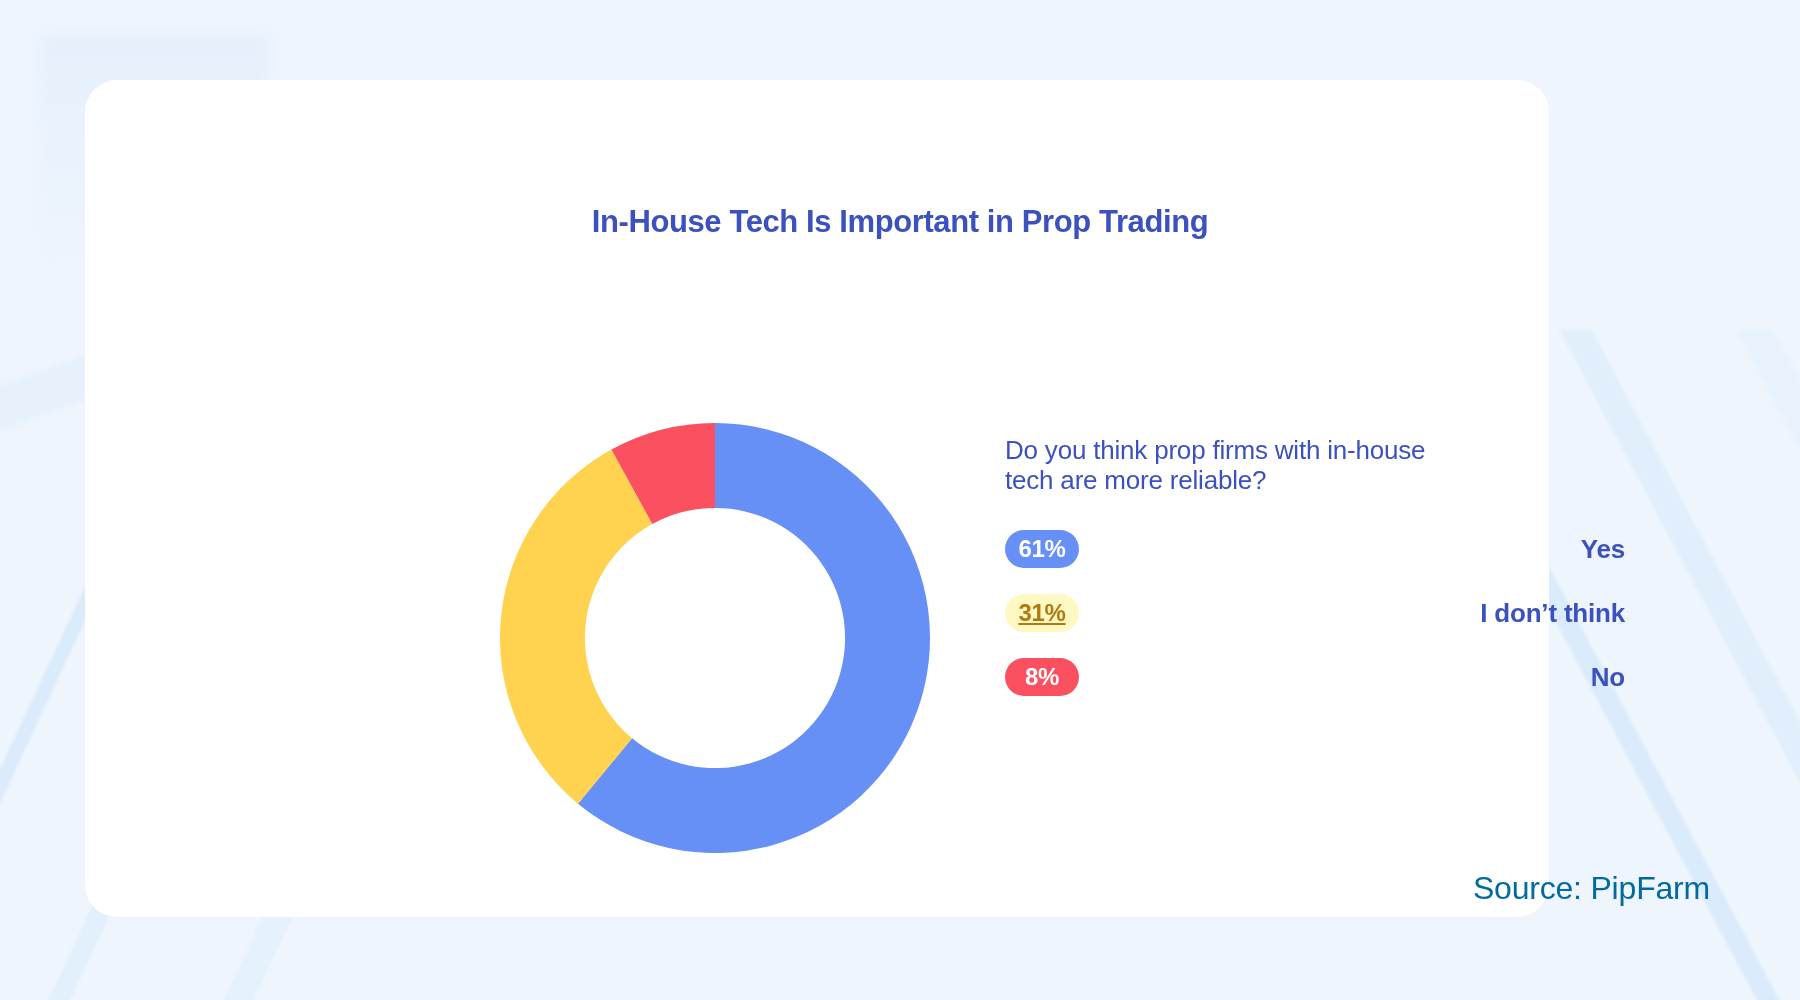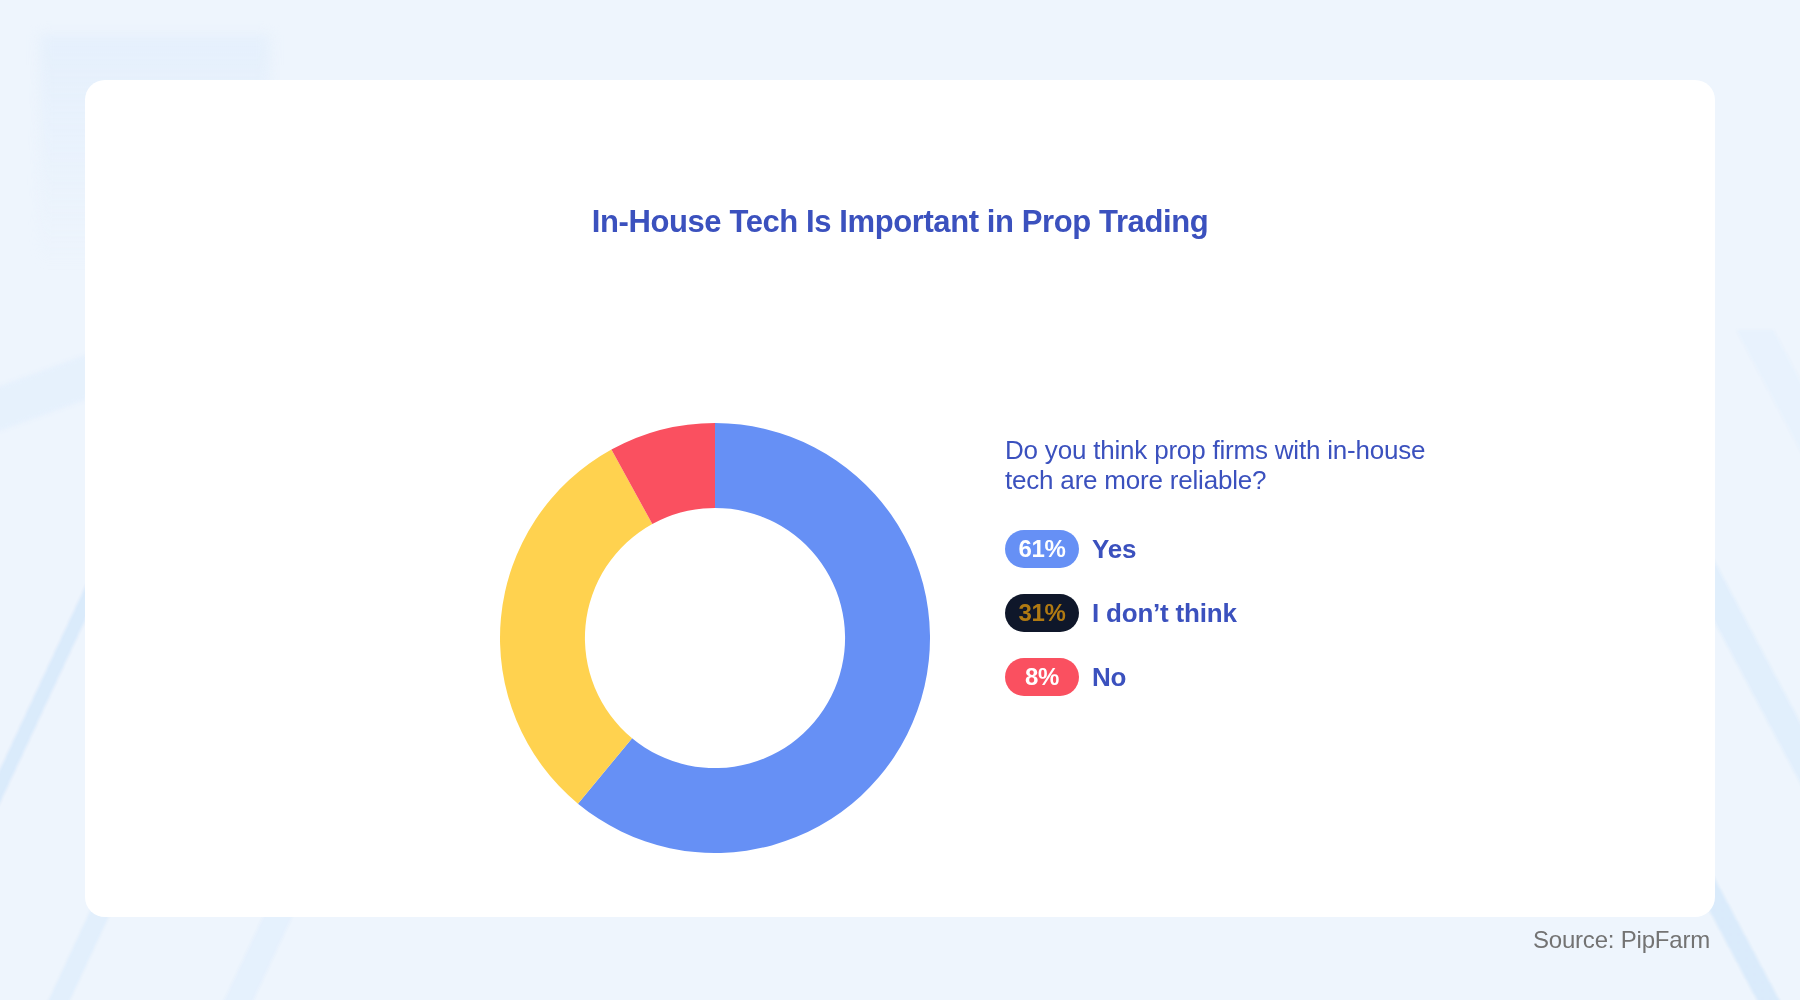--- a/index.html
+++ b/index.html
@@ -46,23 +46,23 @@
     left:40px; top:35px;
     width:230px; height:230px;
     background:linear-gradient(180deg, rgba(226,238,252,.75), rgba(238,245,253,0));
     filter:blur(6px);
   }
 
   
   #card {
     position:absolute;
     left:85px; top:80px;
-    width:1630px; height:837px;
+    width:1464px; height:837px;
     background:#ffffff;
-    border-radius:20px;
+    border-radius:32px;
   }
 
   
   #chart-title {
     position:absolute;
     left:0; top:124px;
     width:1630px;
     text-align:center;
     font-size:31px;
     font-weight:bold;
@@ -92,20 +92,21 @@
     color:#3b51be;
     letter-spacing:-0.2px;
     width:440px;
     margin-bottom:32px;
   }
   .legend-row {
     display:flex;
     align-items:center;
     height:44px;
     margin-bottom:20px;
+    justify-content:space-between;
   }
   .legend-badge {
     display:inline-flex;
     align-items:center;
     justify-content:center;
     min-width:74px;
     height:38px;
     padding:0 13px;
     border-radius:19px;
     font-size:24px;
@@ -117,25 +118,25 @@
     font-size:26px;
     font-weight:700;
     color:#3b51be;
     letter-spacing:-0.2px;
     white-space:nowrap;
   }
 
   
   #source {
     position:absolute;
-    right:90px; top:940px;
+    right:90px; top:888px;
     transform:translateY(-50%);
-    font-size:24px;
+    font-size:32px;
     font-weight:500;
-    color:#737373;
+    color:#0369a1;
     letter-spacing:-0.2px;
   }
 </style>
 </head>
 <body>
 
 <div id="stage">
 
   <div class="deco deco-topleft"></div>
   <div class="deco deco-left2"></div>
@@ -158,21 +159,21 @@
 
     <div id="legend">
       <div id="legend-question">Do you think prop firms with in-house tech are more reliable?</div>
 
       <div class="legend-row">
         <span class="legend-badge" style="background: rgb(102, 144, 245); color: rgb(255, 255, 255);">61%</span>
         <span class="legend-label">Yes</span>
       </div>
 
       <div class="legend-row">
-        <span class="legend-badge" style="background: #0f172a; color: rgb(176, 122, 18);">31%</span>
+        <span class="legend-badge" style="background: #fef9c3; color: rgb(176, 122, 18); text-decoration: underline;">31%</span>
         <span class="legend-label">I don’t think</span>
       </div>
 
       <div class="legend-row">
         <span class="legend-badge" style="background: rgb(250, 80, 96); color: rgb(255, 255, 255);">8%</span>
         <span class="legend-label">No</span>
       </div>
     </div>
 
   </div>

